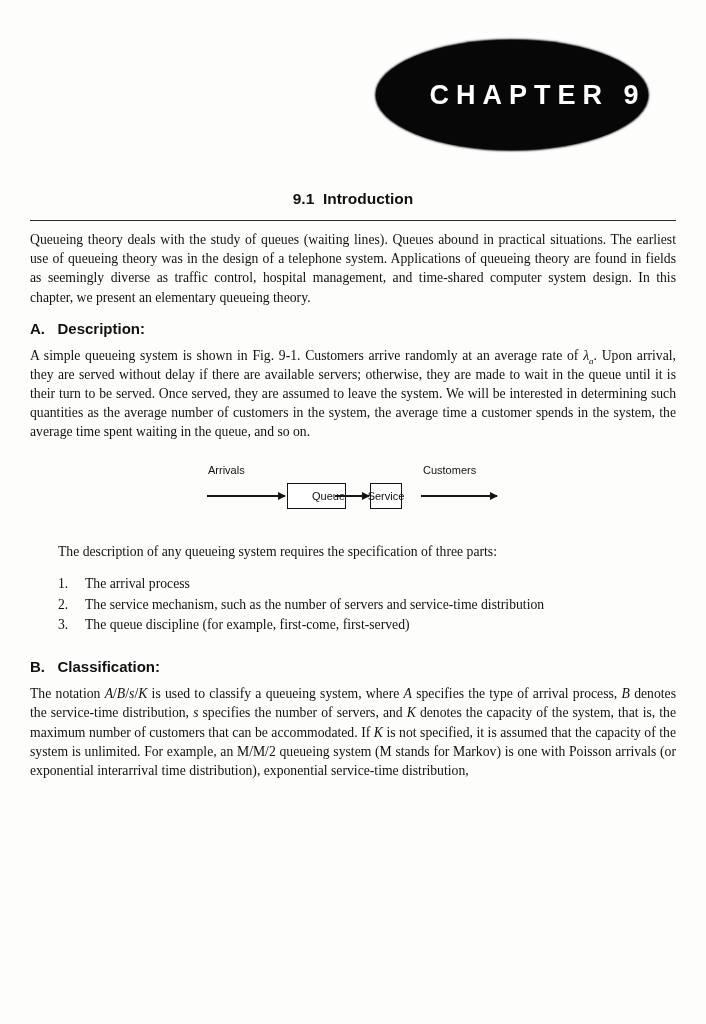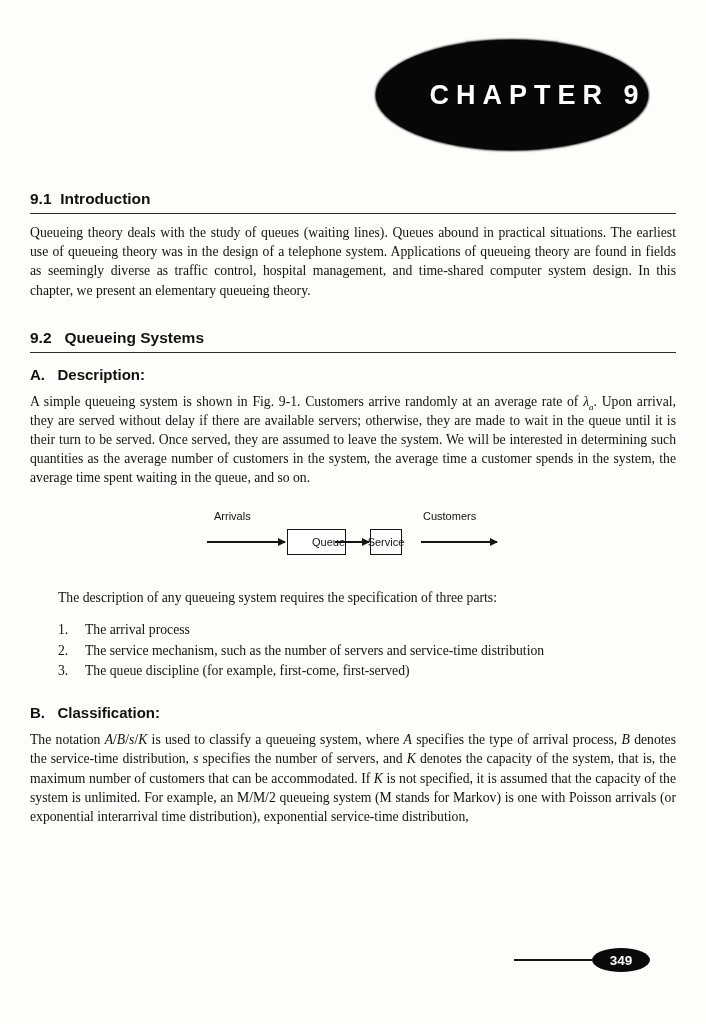--- a/index.html
+++ b/index.html
@@ -42,21 +42,22 @@
     font-size:43px; letter-spacing:-1px;
     line-height:1.05;
   }
 
   
   .section-heading {
     font-family:"Liberation Sans", sans-serif;
     font-size:15.5px; font-weight:bold;
     white-space:pre-wrap;
     border-bottom:1.5px solid #2a2a2a;
-    padding-bottom:5px;
+    padding-bottom:12px;
+    text-align:center;
   }
   .sh-91 { margin-top:40px; }
   .sh-92 { margin-top:29px; }
 
   .sub-heading {
     font-family:"Liberation Sans", sans-serif;
     font-size:15px; font-weight:bold;
     white-space:pre-wrap;
   }
   .sub-a { margin-top:13px; }
@@ -76,21 +77,21 @@
   
   .figure { margin-top:22px; }
   .diagram {
     position:relative;
     width:292px; height:50px;
     margin:0 auto;
     font-family:"Liberation Sans", sans-serif;
     font-size:11px;
   }
   .arrow-label { position:absolute; top:0; }
-  .lbl-arrivals { left:7px; }
+  .lbl-arrivals { left:1px; }
   .lbl-departures { left:216px; }
   .arrow {
     position:absolute; top:31px; height:2px; background:#151515;
   }
   .arrow::after {
     content:""; position:absolute; right:-1px; top:50%;
     transform:translateY(-50%);
     width:0; height:0;
     border-left:8px solid #151515;
     border-top:4.5px solid transparent;
@@ -148,21 +149,20 @@
     <span>CHAPTER 9</span>
   </div>
 
 
   <section>
     <h2 class="section-heading sh-91">9.1  Introduction</h2>
     <p class="body-para">Queueing theory deals with the study of queues (waiting lines). Queues abound in practical situations. The earliest use of queueing theory was in the design of a telephone system. Applications of queueing theory are found in fields as seemingly diverse as traffic control, hospital management, and time-shared computer system design. In this chapter, we present an elementary queueing theory.</p>
   </section>
 
   <section>
-    <h2 class="section-heading sh-92">9.2   Queueing Systems</h2>
 
     <h3 class="sub-heading sub-a">A.   Description:</h3>
     <p class="body-para"><span>A simple queueing system is shown in Fig. 9-1. Customers arrive randomly at an average rate of </span><span style="font-style: italic;">λ</span><sub style="font-style: italic;">a</sub><span>. Upon arrival, they are served without delay if there are available servers; otherwise, they are made to wait in the queue until it is their turn to be served. Once served, they are assumed to leave the system. We will be interested in determining such quantities as the average number of customers in the system, the average time a customer spends in the system, the average time spent waiting in the queue, and so on.</span></p>
 
     <figure class="figure">
       <div class="diagram">
         <span class="arrow-label lbl-arrivals">Arrivals</span>
         <span class="arrow-label lbl-departures">Customers</span>
         <div class="arrow a1"></div>
         <div class="qbox box-queue">
@@ -190,20 +190,14 @@
       <div class="list-item">
         <span class="list-num">3.</span>
         <span>The queue discipline (for example, first-come, first-served)</span>
       </div>
     </div>
 
     <h3 class="sub-heading sub-b">B.   Classification:</h3>
     <p class="body-para"><span>The notation </span><span style="font-style: italic;">A</span><span>/</span><span style="font-style: italic;">B</span><span>/</span><span style="font-style: italic;">s</span><span>/</span><span style="font-style: italic;">K</span><span> is used to classify a queueing system, where </span><span style="font-style: italic;">A</span><span> specifies the type of arrival process, </span><span style="font-style: italic;">B</span><span> denotes the service-time distribution, </span><span style="font-style: italic;">s</span><span> specifies the number of servers, and </span><span style="font-style: italic;">K</span><span> denotes the capacity of the system, that is, the maximum number of customers that can be accommodated. If </span><span style="font-style: italic;">K</span><span> is not specified, it is assumed that the capacity of the system is unlimited. For example, an M/M/2 queueing system (M stands for Markov) is one with Poisson arrivals (or exponential interarrival time distribution), exponential service-time distribution,</span></p>
   </section>
 
-  <div class="footer">
-    <div class="footer-line"></div>
-    <div class="page-number-badge">
-      <span>349</span>
-    </div>
-  </div>
 
 </div>
 
 </body></html>

